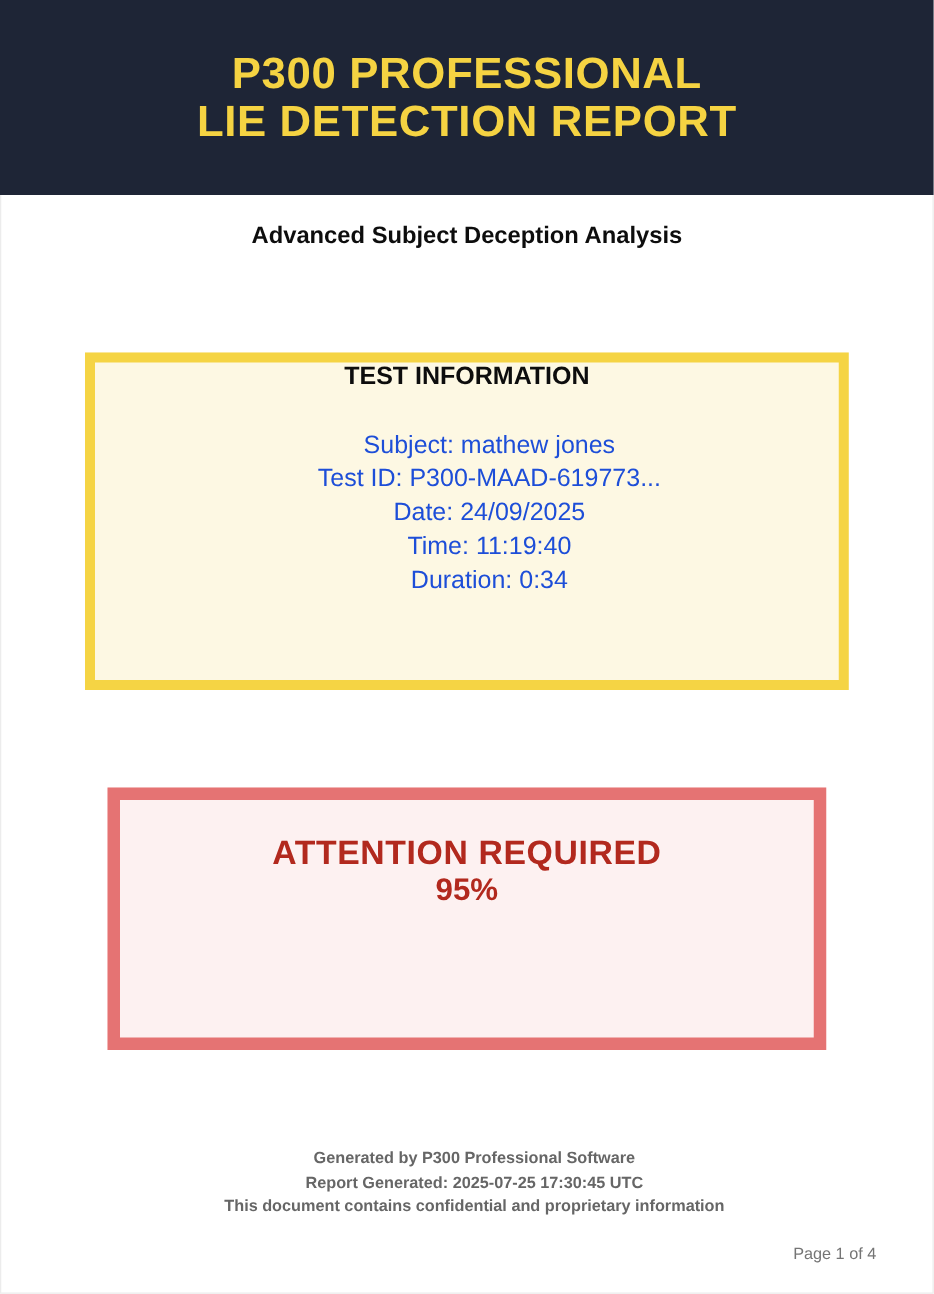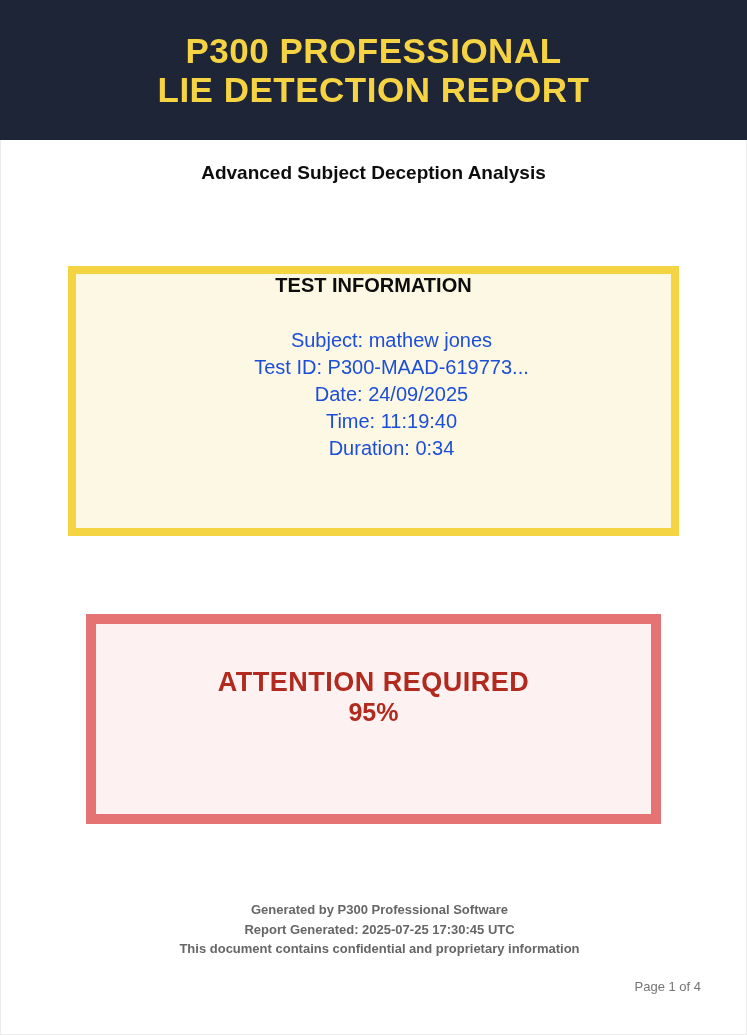--- a/index.html
+++ b/index.html
@@ -13,40 +13,40 @@
     --footer-text:#666666;
     --page-label-text:#757575;
   }
   html,body{margin:0;padding:0;background:#fff;}
   body{
     width:747px;height:1035px;overflow:hidden;position:relative;
     font-family:"Liberation Sans","DejaVu Sans",sans-serif;
     box-shadow:inset 0 0 0 1px #ececec;
   }
   .report-header{
-    width:100%;height:140px;background:var(--header-bg);
+    width:100%;height:156px;background:var(--header-bg);
     display:flex;flex-direction:column;justify-content:center;align-items:center;
   }
   .report-title{
     color:var(--header-title);font-weight:bold;font-size:35px;line-height:39px;
     text-align:center;letter-spacing:.5px;
   }
   .subtitle{
     margin-top:22px;text-align:center;font-size:19px;font-weight:bold;color:#0d0d0d;
   }
   .info-box{
     margin:82px 68px 0;border:8px solid var(--info-border);background:var(--info-bg);
     box-sizing:border-box;height:270px;text-align:center;
   }
   .info-heading{font-size:20px;font-weight:bold;color:#0d0d0d;}
   .info-lines{margin-top:30px;font-size:20px;line-height:27px;color:#1d4ed8;margin-left:36px;}
   .alert-box{
     margin:78px 86px 0;border:10px solid var(--alert-border);background:var(--alert-bg);
     box-sizing:border-box;height:210px;text-align:center;
-    padding-top:43px;
+    padding-top:27px;
   }
   .alert-heading{font-size:27px;font-weight:bold;color:var(--alert-text);letter-spacing:.5px;}
   .alert-label{margin-top:16px;font-size:19px;font-weight:bold;color:#0d0d0d;}
   .alert-value{font-size:25px;font-weight:bold;color:var(--alert-text);}
   .report-footer{
     margin-top:76px;text-align:center;font-size:13px;font-weight:bold;
     color:var(--footer-text);line-height:19.5px;padding-left:12px;
   }
   .page-label{
     margin-top:20px;text-align:right;padding-right:46px;

